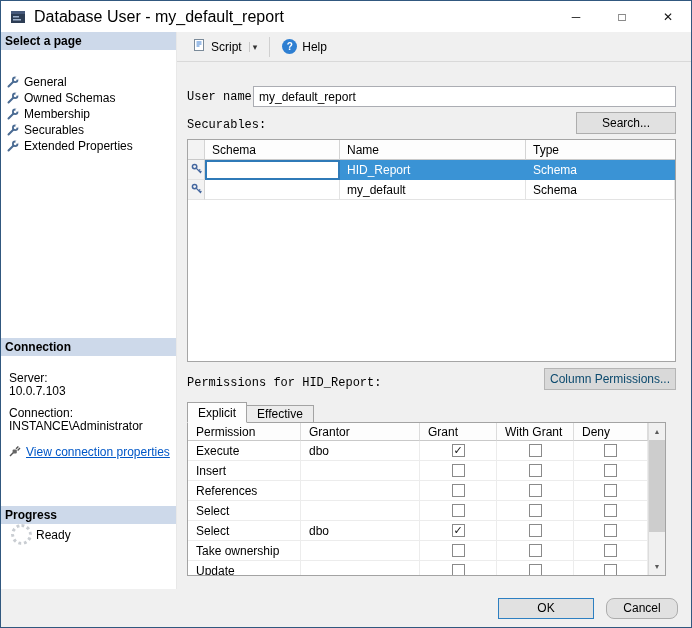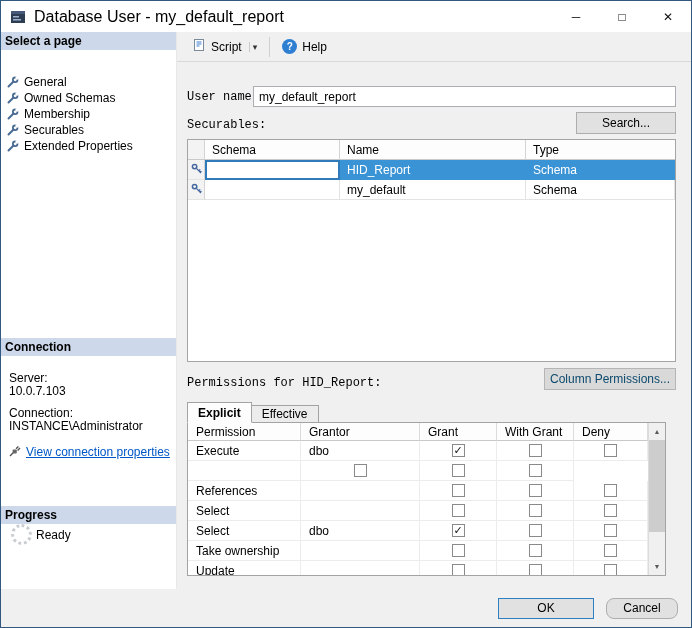--- a/index.html
+++ b/index.html
@@ -80,21 +80,21 @@
               display:flex; align-items:center; white-space:nowrap; overflow:hidden; }
   .sec-row.selected .sec-cell { background:#3a93d5; color:#fff; border-color:#3a93d5; }
   .sec-row.selected .sec-cell.current { background:#ffffff; color:#000;
               border:2px solid #2f7ab8; padding:0 5px; }
   .sec-fill { flex:1; background:#fff; }
 
   
   .tabs { position:absolute; left:10px; top:340px; display:flex; height:21px; z-index:4; align-items:flex-end; }
   .tab { background:#ececec; border:1px solid #a3a3a3; padding:2px 10px 2px; height:18px; font-size:12px;
          display:flex; align-items:center; cursor:default; }
-  .tab.active { background:#fdfdfd; height:21px; border-bottom:1px solid #fdfdfd; z-index:5;font-weight:bold; }
+  .tab.active { background:#fdfdfd; height:21px; border-bottom:1px solid #fdfdfd; z-index:5; }
   .tab.inactive { border-left:none; }
 
   
   .perm-area { position:absolute; left:10px; top:360px; width:479px; height:154px;
                border:1px solid #a3a3a3; background:#fff; display:flex; overflow:hidden; z-index:3; }
   .perm-grid { flex:1; display:flex; flex-direction:column; overflow:hidden; min-width:0; }
   .perm-header, .perm-row { display:grid; grid-template-columns:113px 119px 77px 77px 1fr; flex:none; }
   .perm-header { height:18px; }
   .perm-hcell { padding:1px 8px; border-right:1px solid #dcdcdc; border-bottom:1px solid #c9c9c9;
                 display:flex; align-items:center; background:#fdfdfd; white-space:nowrap; overflow:hidden; }
@@ -307,20 +307,21 @@
                     <span class="checkbox checked">✓</span>
                   </div>
                   <div class="perm-cell cb-cell">
                     <span class="checkbox"></span>
                   </div>
                   <div class="perm-cell cb-cell">
                     <span class="checkbox"></span>
                   </div>
                 </div>
                 <div class="perm-row">
+                  <div class="perm-cell">Insert</div>
                   <div class="perm-cell"></div>
                   <div class="perm-cell cb-cell">
                     <span class="checkbox"></span>
                   </div>
                   <div class="perm-cell cb-cell">
                     <span class="checkbox"></span>
                   </div>
                   <div class="perm-cell cb-cell">
                     <span class="checkbox"></span>
                   </div>

